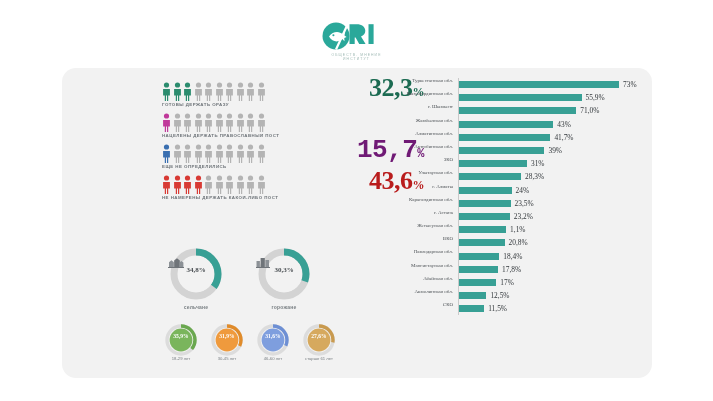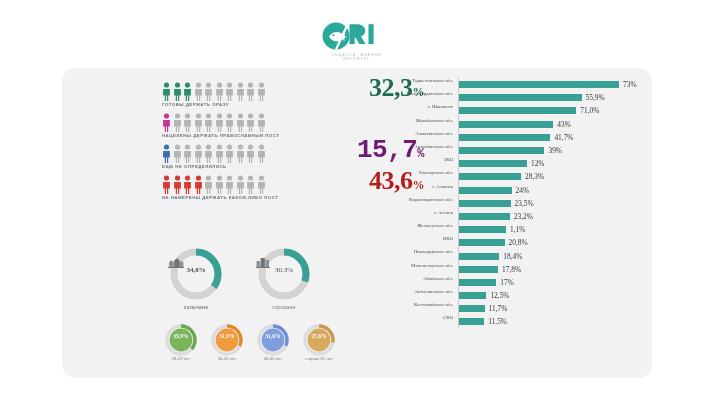--- a/index.html
+++ b/index.html
@@ -318,21 +318,21 @@
             <path d="M1 10V5.2L3.4 3.2 5.8 5.2V10z" fill="#8c9196"></path>
             <path d="M6.2 10V3.6L9 1.2l2.8 2.4V10z" fill="#6f7479"></path>
             <path d="M11.4 10V5.6L13.4 4l2 1.6V10z" fill="#8c9196"></path>
             <rect x="0" y="10" width="16" height="1" fill="#6f7479"></rect>
           </svg>
         </div>
         <div class="dlabel">34,8%</div>
         <div class="donut-cap" style="left:0;">сельчане</div>
       </div>
 
-      <div class="donut" id="donut-1" style="left:96px;top:0;">
+      <div class="donut" id="donut-1" style="left:96px;top:0;font-weight:bold;">
         <svg width="56" height="56" viewBox="0 0 56 56">
           <circle cx="28" cy="28" r="22" fill="none" stroke="#d3d3d3" stroke-width="7"></circle>
           <circle id="donut-arc-1" cx="28" cy="28" r="22" fill="none" stroke="#38a095" stroke-width="7" stroke-dasharray="41.88371325765912 96.34636350029177" transform="rotate(-90 28 28)"></circle>
           <circle cx="28" cy="28" r="18" fill="#f2f2f2"></circle>
         </svg>
         <div class="icon">
           <svg width="14" height="11" viewBox="0 0 14 11">
             <rect x="0.5" y="4" width="3.4" height="6" fill="#8c9196"></rect>
             <rect x="4.6" y="1" width="4.2" height="9" fill="#6f7479"></rect>
             <rect x="9.4" y="3" width="3.6" height="7" fill="#8c9196"></rect>
@@ -434,21 +434,21 @@
           <div class="bar-track">
             <span class="bar-fill" style="width:85.48px;background:#38a095;"></span>
             <span class="bar-val">39%</span>
           </div>
         </div>
         <div class="bar-row">
           <div class="bar-label">ЗКО</div>
           <div class="bar-axis"></div>
           <div class="bar-track">
             <span class="bar-fill" style="width:67.95px;background:#38a095;"></span>
-            <span class="bar-val">12%</span>
+            <span class="bar-val">31%</span>
           </div>
         </div>
         <div class="bar-row">
           <div class="bar-label">Улытауская обл.</div>
           <div class="bar-axis"></div>
           <div class="bar-track">
             <span class="bar-fill" style="width:62.03px;background:#38a095;"></span>
             <span class="bar-val">28,3%</span>
           </div>
         </div>
@@ -518,28 +518,20 @@
         </div>
         <div class="bar-row">
           <div class="bar-label">Акмолинская обл.</div>
           <div class="bar-axis"></div>
           <div class="bar-track">
             <span class="bar-fill" style="width:27.40px;background:#38a095;"></span>
             <span class="bar-val">12,5%</span>
           </div>
         </div>
         <div class="bar-row">
-          <div class="bar-label">Костанайская обл.</div>
-          <div class="bar-axis"></div>
-          <div class="bar-track">
-            <span class="bar-fill" style="width:25.64px;background:#38a095;"></span>
-            <span class="bar-val">11,7%</span>
-          </div>
-        </div>
-        <div class="bar-row">
           <div class="bar-label">СКО</div>
           <div class="bar-axis"></div>
           <div class="bar-track">
             <span class="bar-fill" style="width:25.21px;background:#38a095;"></span>
             <span class="bar-val">11,5%</span>
           </div>
         </div>
       </div>
 
   </div>

